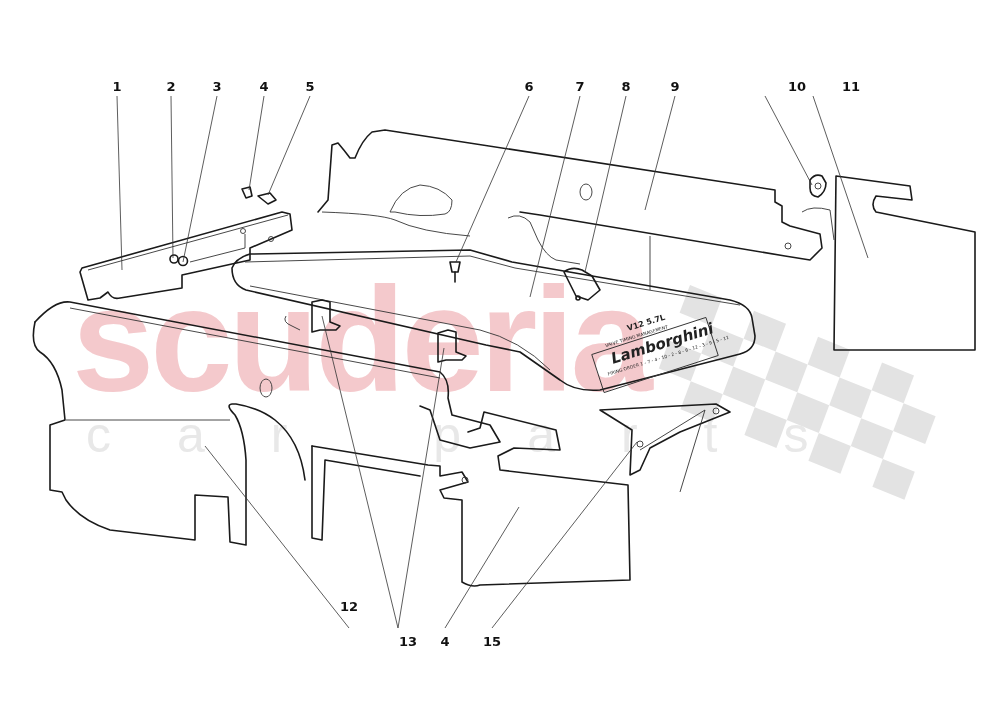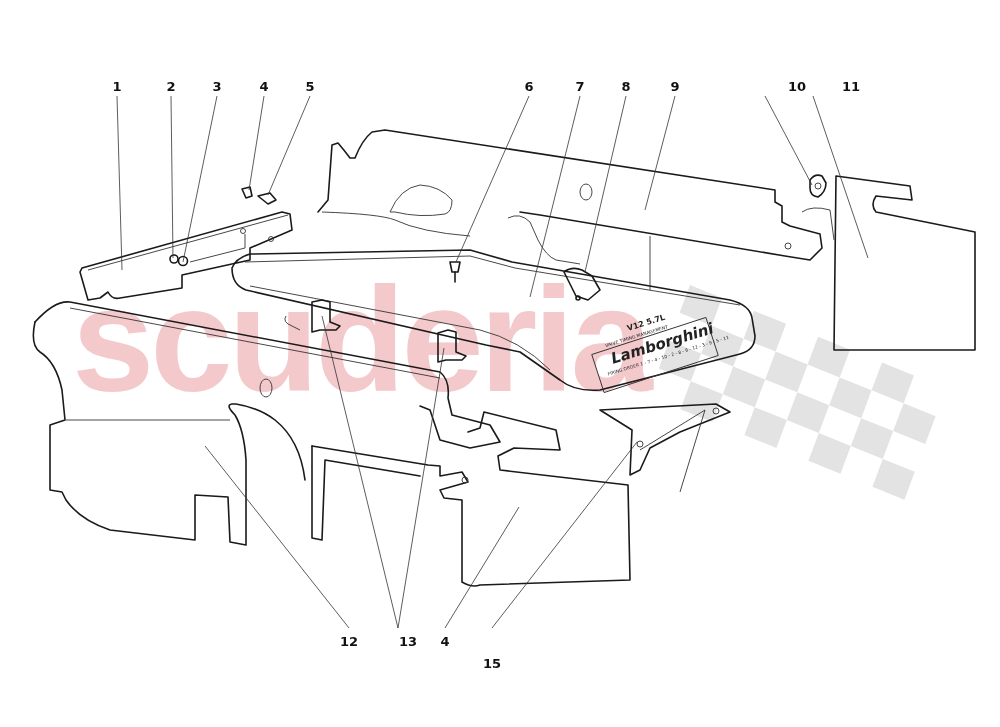--- a/index.html
+++ b/index.html
@@ -13,20 +13,21 @@
     svg .th { fill: none; stroke: #333; stroke-width: 0.9; }
     svg .leader { stroke: #333; stroke-width: 0.8; fill: none; }
     .plate-text { font-family: "DejaVu Sans", sans-serif; fill: #222; }
   </style>
 </head>
 <body>
 
 <div id="diagram">
 
   <div class="wm-text wm-main">scuderia</div>
+  <div class="wm-text wm-sub">car parts</div>
 
   <svg width="1000" height="727" viewBox="0 0 1000 727" style="position:absolute;left:0;top:0">
 
     <g fill="#e3e3e3" transform="translate(690,285) skewY(22) skewX(-18)">
       <rect x="0" y="0" width="32" height="32"></rect>
         <rect x="64" y="0" width="32" height="32"></rect>
         <rect x="128" y="0" width="32" height="32"></rect>
         <rect x="192" y="0" width="32" height="32"></rect>
       <rect x="32" y="32" width="32" height="32"></rect>
         <rect x="96" y="32" width="32" height="32"></rect>
@@ -162,18 +163,18 @@
       <div class="callout" style="left: 171px; top: 86px;">2</div>
       <div class="callout" style="left: 217px; top: 86px;">3</div>
       <div class="callout" style="left: 264px; top: 86px;">4</div>
       <div class="callout" style="left: 310px; top: 86px;">5</div>
       <div class="callout" style="left: 529px; top: 86px;">6</div>
       <div class="callout" style="left: 580px; top: 86px;">7</div>
       <div class="callout" style="left: 626px; top: 86px;">8</div>
       <div class="callout" style="left: 675px; top: 86px;">9</div>
       <div class="callout" style="left: 765px; top: 86px; margin-left: 32px;">10</div>
       <div class="callout" style="left: 851px; top: 86px;">11</div>
-      <div class="callout" style="left: 349px; top: 641px;">12</div>
+      <div class="callout" style="left: 349px; top: 606px;">12</div>
       <div class="callout" style="left: 408px; top: 641px;">13</div>
       <div class="callout" style="left: 445px; top: 641px;">4</div>
-      <div class="callout" style="left: 492px; top: 641px; margin-top: 22px;">15</div>
+      <div class="callout" style="left: 492px; top: 641px;">15</div>
     </div>
 </div>
 
 </body></html>

